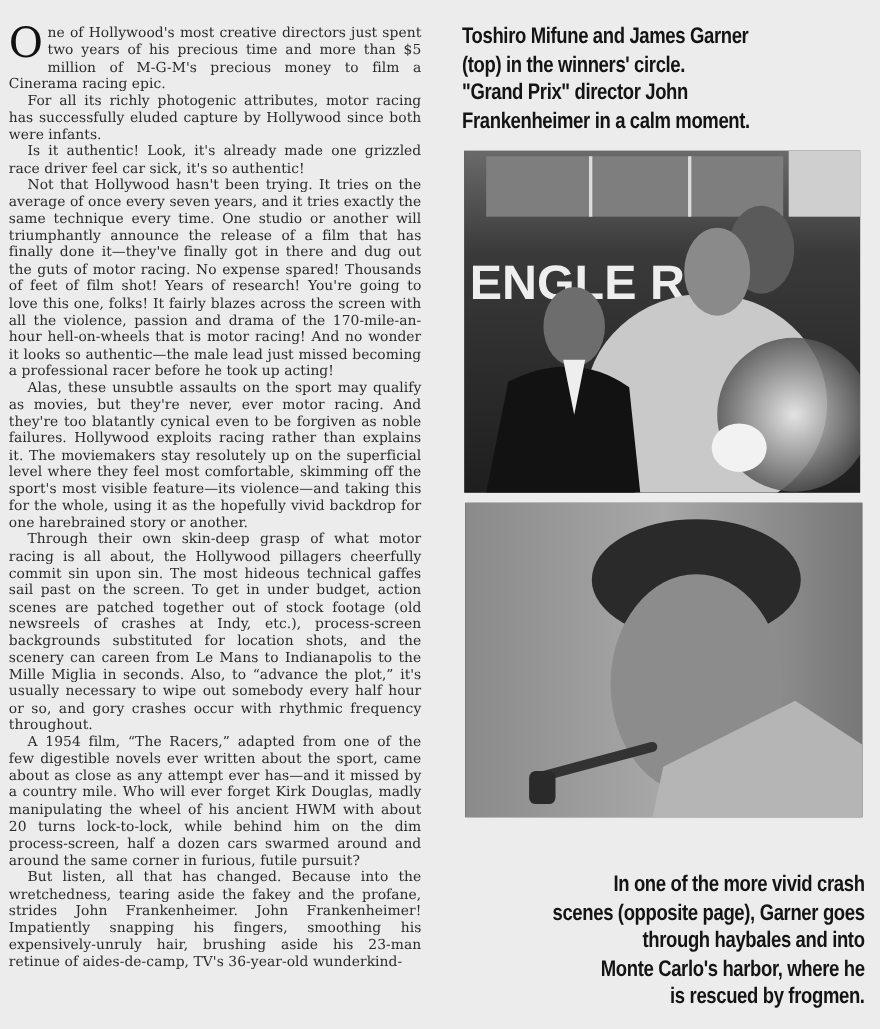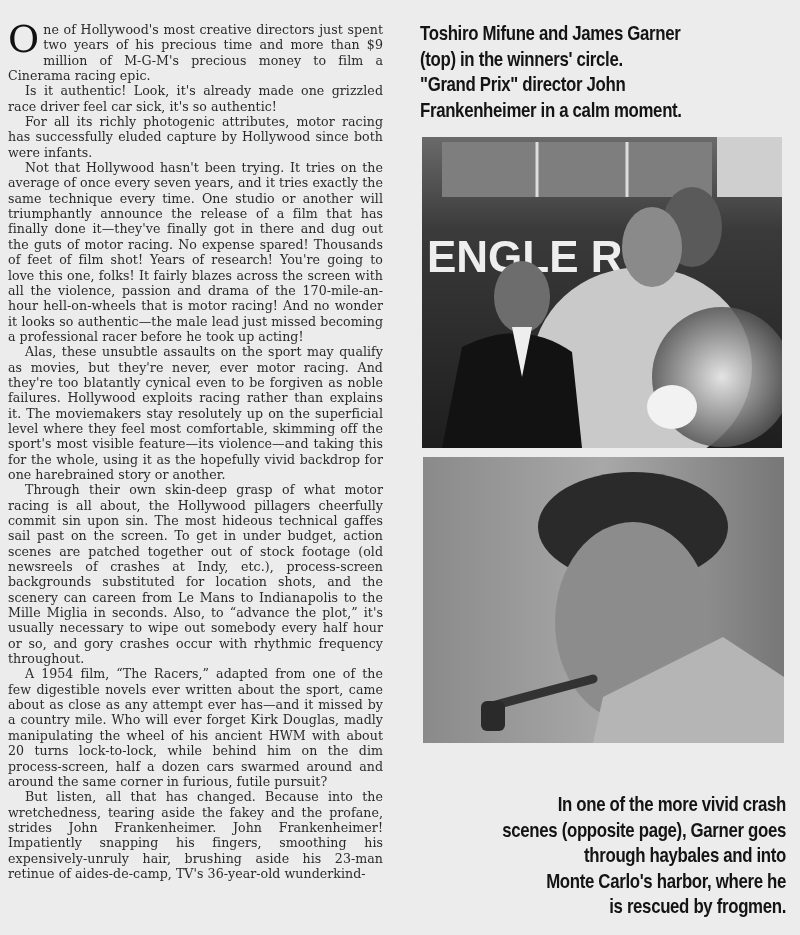--- a/index.html
+++ b/index.html
@@ -34,23 +34,23 @@
   .cap div { display:block; }
   .photo { position:absolute; overflow:hidden; background:#444; }
   .photo1 { left:422px; top:137px; width:360px; height:311px; }
   .photo2 { left:423px; top:457px; width:361px; height:286px; }
   .photo svg { width:100%; height:100%; display:block; }
 </style>
 </head>
 <body>
 
 <div class="col">
-  <p class="first"><span class="dropcap">O</span><span>ne of Hollywood's most creative directors just spent two years of his precious time and more than $9 million of M-G-M's precious money to film a Cinerama racing epic.</span></p>
+  <p class="first"><span class="dropcap">O</span><span>ne of Hollywood's most creative directors just spent two years of his precious time and more than $5 million of M-G-M's precious money to film a Cinerama racing epic.</span></p>
+  <p>For all its richly photogenic attributes, motor racing has successfully eluded capture by Hollywood since both were infants.</p>
   <p>Is it authentic! Look, it's already made one grizzled race driver feel car sick, it's so authentic!</p>
-  <p>For all its richly photogenic attributes, motor racing has successfully eluded capture by Hollywood since both were infants.</p>
   <p>Not that Hollywood hasn't been trying. It tries on the average of once every seven years, and it tries exactly the same technique every time. One studio or another will triumphantly announce the release of a film that has finally done it—they've finally got in there and dug out the guts of motor racing. No expense spared! Thousands of feet of film shot! Years of research! You're going to love this one, folks! It fairly blazes across the screen with all the violence, passion and drama of the 170-mile-an-hour hell-on-wheels that is motor racing! And no wonder it looks so authentic—the male lead just missed becoming a professional racer before he took up acting!</p>
   <p>Alas, these unsubtle assaults on the sport may qualify as movies, but they're never, ever motor racing. And they're too blatantly cynical even to be forgiven as noble failures. Hollywood exploits racing rather than explains it. The moviemakers stay resolutely up on the superficial level where they feel most comfortable, skimming off the sport's most visible feature—its violence—and taking this for the whole, using it as the hopefully vivid backdrop for one harebrained story or another.</p>
   <p>Through their own skin-deep grasp of what motor racing is all about, the Hollywood pillagers cheerfully commit sin upon sin. The most hideous technical gaffes sail past on the screen. To get in under budget, action scenes are patched together out of stock footage (old newsreels of crashes at Indy, etc.), process-screen backgrounds substituted for location shots, and the scenery can careen from Le Mans to Indianapolis to the Mille Miglia in seconds. Also, to “advance the plot,” it's usually necessary to wipe out somebody every half hour or so, and gory crashes occur with rhythmic frequency throughout.</p>
   <p>A 1954 film, “The Racers,” adapted from one of the few digestible novels ever written about the sport, came about as close as any attempt ever has—and it missed by a country mile. Who will ever forget Kirk Douglas, madly manipulating the wheel of his ancient HWM with about 20 turns lock-to-lock, while behind him on the dim process-screen, half a dozen cars swarmed around and around the same corner in furious, futile pursuit?</p>
   <p>But listen, all that has changed. Because into the wretchedness, tearing aside the fakey and the profane, strides John Frankenheimer. John Frankenheimer! Impatiently snapping his fingers, smoothing his expensively-unruly hair, brushing aside his 23-man retinue of aides-de-camp, TV's 36-year-old wunderkind-</p>
 </div>
 
 <div class="cap cap-top">
   <div>Toshiro Mifune and James Garner</div>
   <div>(top) in the winners' circle.</div>

